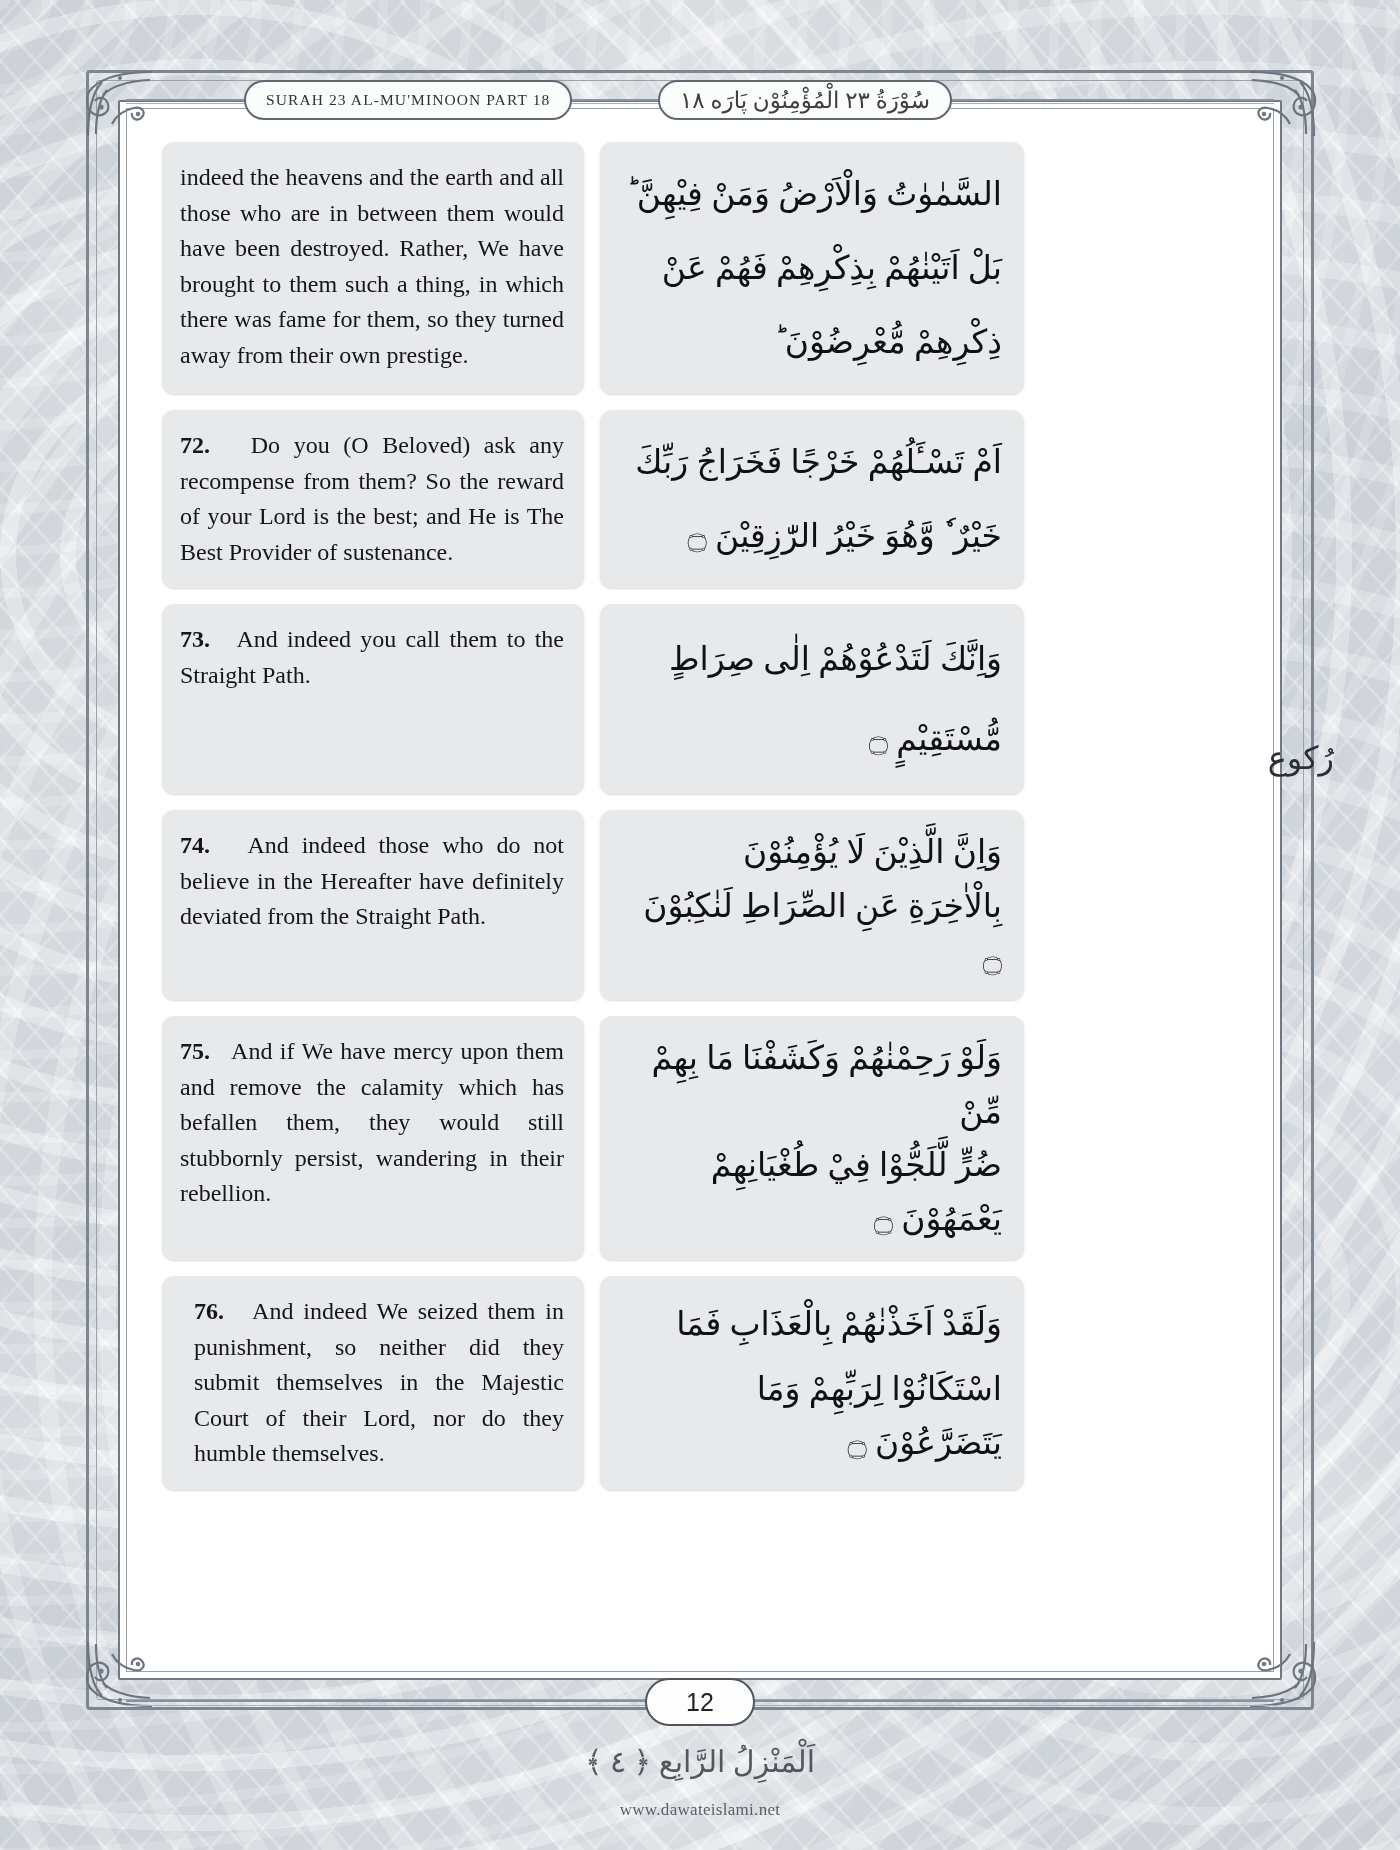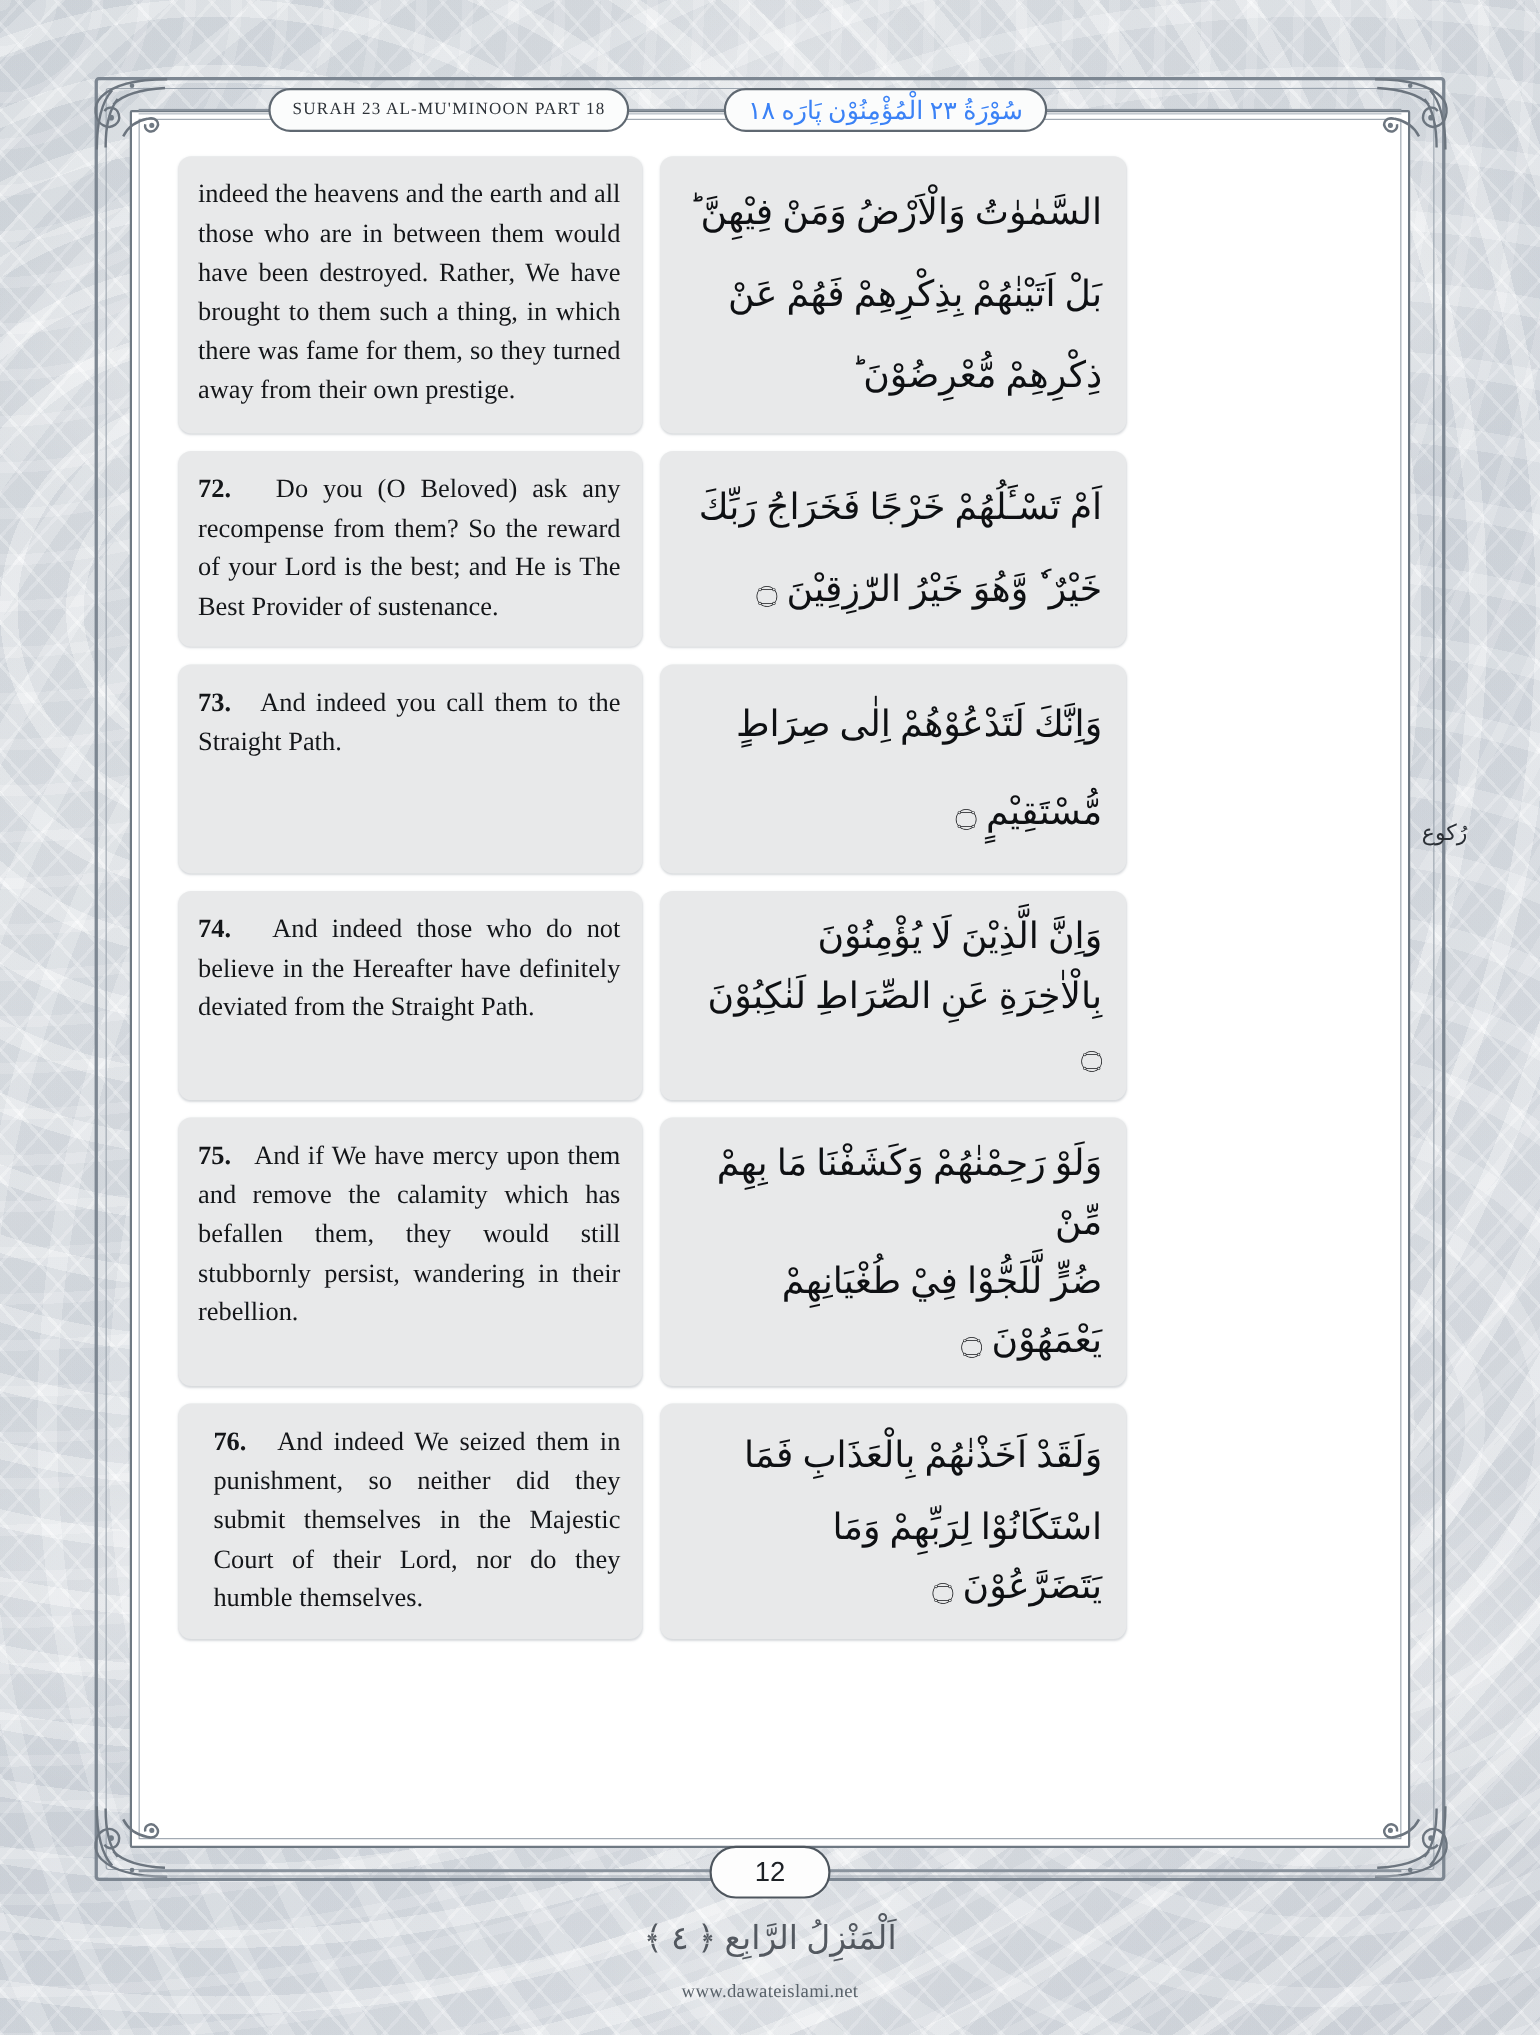--- a/index.html
+++ b/index.html
@@ -122,21 +122,21 @@
 
   .banner-en {
     font-family: "Liberation Serif", serif;
     font-size: 15.5px;
     letter-spacing: 1.1px;
     color: #2d3238;
     font-weight: 500;
   }
   .banner-ar {
     font-size: 23px;
-    color: #3b82f6;
+    color: #404040;
     direction: rtl;
     line-height: 1;
   }
 
   
   .content {
     position: absolute;
     left: 162px; top: 142px;
     width: 1078px;
     display: flex;
@@ -186,21 +186,21 @@
   .r2 .cell { min-height: 190px; }
   .r3 .cell { min-height: 166px; }
   .r4 .cell { min-height: 196px; }
   .r5 .cell { min-height: 176px; padding-left: 32px; }
 
   
   .margin-mark {
     position: absolute;
     left: 1288px; top: 735px;
     width: 46px; height: 46px;
-    font-size: 20px;
+    font-size: 32px;
     color: #2a2f35;
     direction: rtl;
     text-align: right;
     line-height: 46px;
   }
 
   
   .footer-rule {
     position: absolute;
     left: 126px; top: 1700px;

